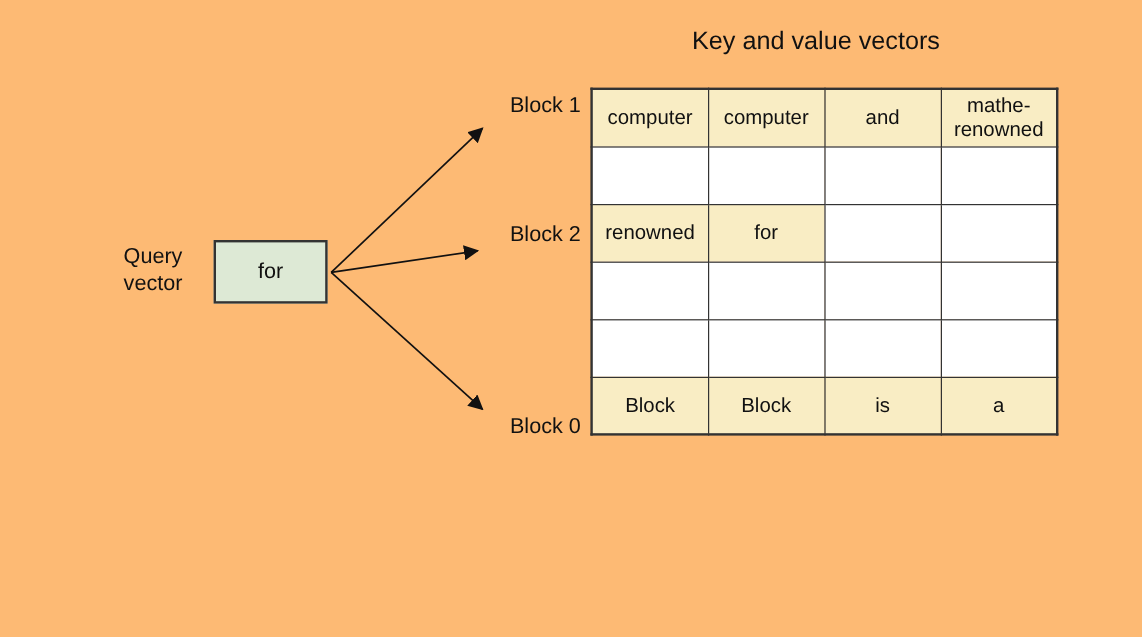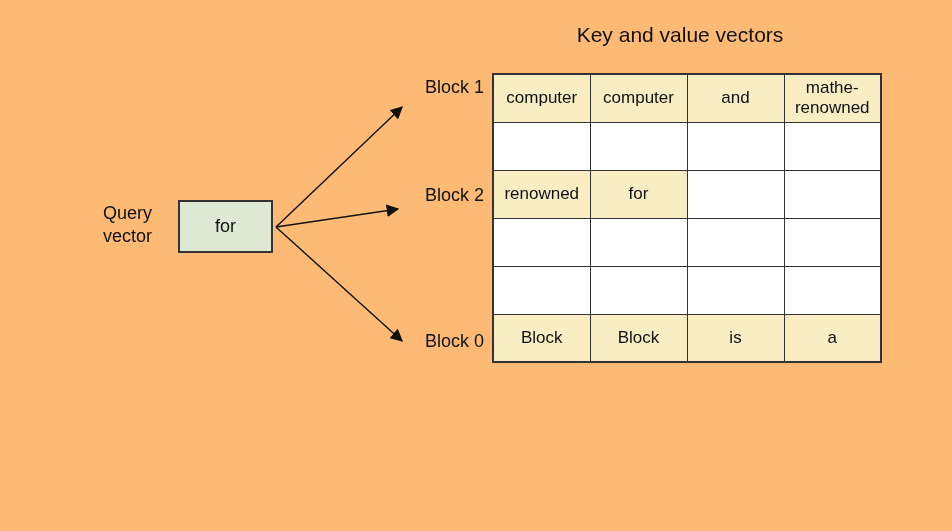--- a/index.html
+++ b/index.html
@@ -59,21 +59,21 @@
     left: 404px;
     width: 80px;
     text-align: right;
     font-size: 18px;
     line-height: 19px;
     color: #111111;
     white-space: nowrap;
   }
   .block-label.b1 { top: 78px; }
   .block-label.b2 { top: 186px; }
-  .block-label.b0 { top: 332px; }
+  .block-label.b0 { top: 346px; }
   table.kv {
     position: absolute;
     left: 492px;
     top: 73px;
     width: 390px;
     border-collapse: collapse;
     table-layout: fixed;
     border: 2px solid var(--line, #333333);
   }
   table.kv td {

